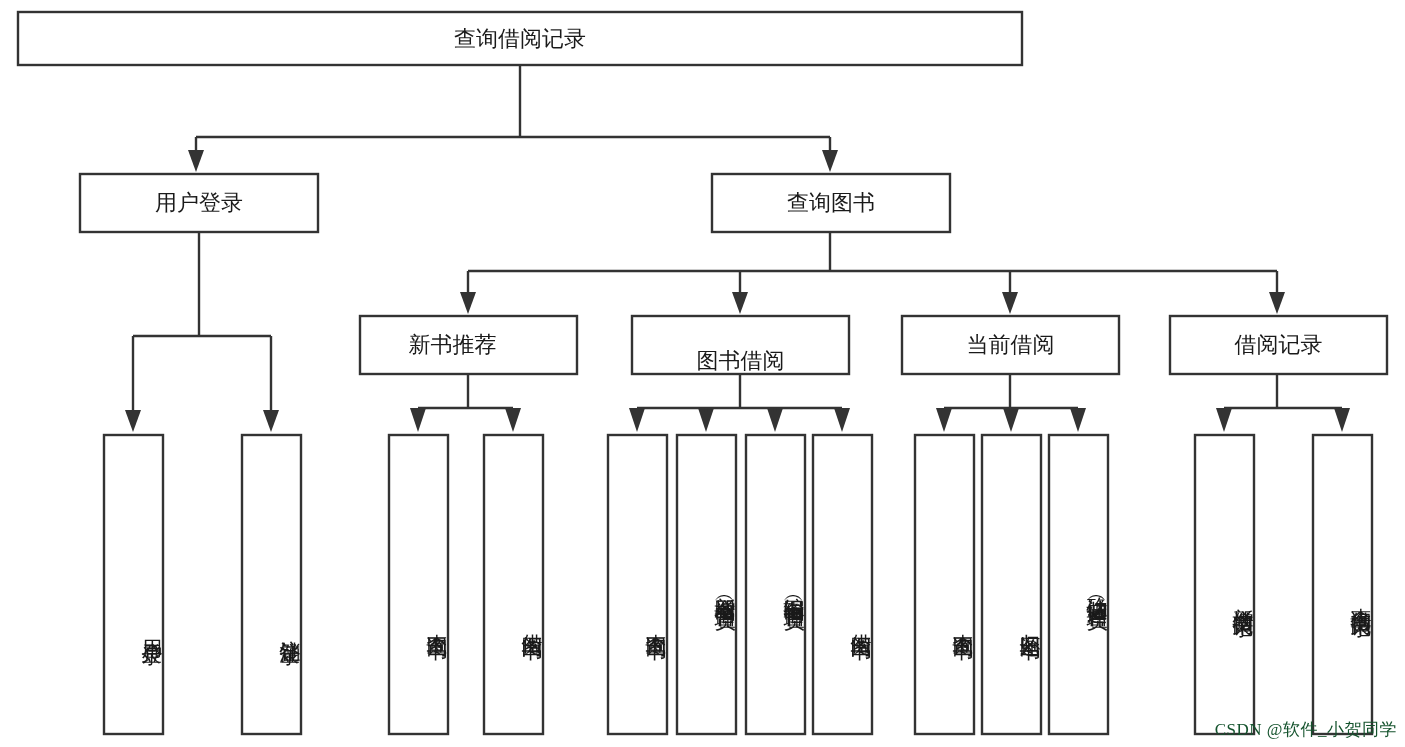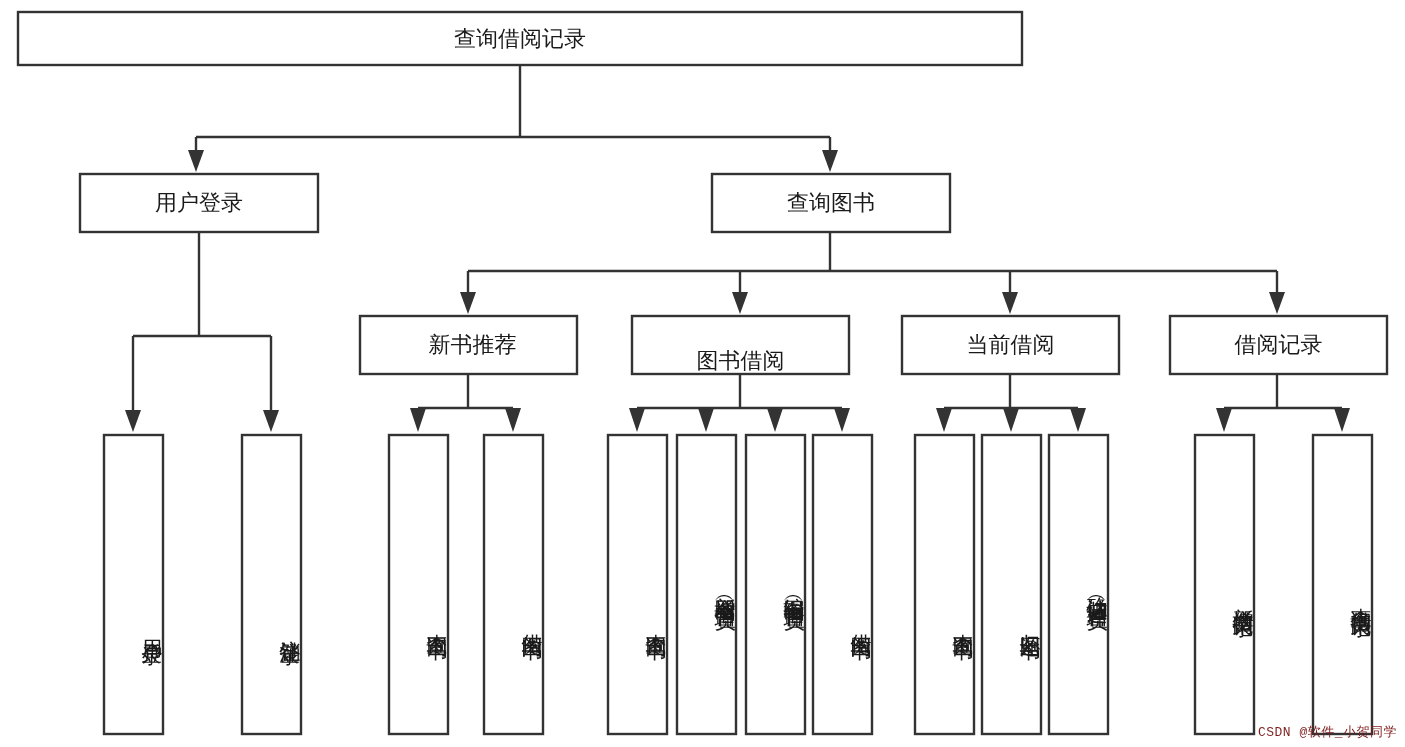--- a/index.html
+++ b/index.html
@@ -64,23 +64,23 @@
     font-size: 22px;
     color: #1a1a1a;
     font-family: "Liberation Sans", "DejaVu Sans", sans-serif;
     pointer-events: none;
     white-space: nowrap;
   }
   .watermark {
     position: absolute;
     right: 8px;
     bottom: 6px;
-    font-size: 13px;
-    color: #7f1d1d;
-    font-family: Liberation Mono, monospace;
+    font-size: 17px;
+    color: #14532d;
+    font-family: Liberation Serif, serif;
     letter-spacing: 0.5px;
     user-select: none;
     pointer-events: none;
   }
 </style>
 </head>
 <body>
 
 <div id="diagram-root">
 
@@ -193,21 +193,21 @@
   </div>
 
   <div class="hlabel-wrap" style="left:80px; top:174px; width:238px; height:58px;">
     <span>用户登录</span>
   </div>
 
   <div class="hlabel-wrap" style="left:712px; top:174px; width:238px; height:58px;">
     <span>查询图书</span>
   </div>
 
-  <div class="hlabel-wrap" style="left:364px; top:316px; width:217px; height:58px;text-align:right;">
+  <div class="hlabel-wrap" style="left:344px; top:316px; width:217px; height:58px;text-align:right;">
     <span>新书推荐</span>
   </div>
 
   <div class="hlabel-wrap" style="left:632px; top:332px; width:217px; height:58px;">
     <span>图书借阅</span>
   </div>
 
   <div class="hlabel-wrap" style="left:902px; top:316px; width:217px; height:58px;text-align:center;">
     <span>当前借阅</span>
   </div>

